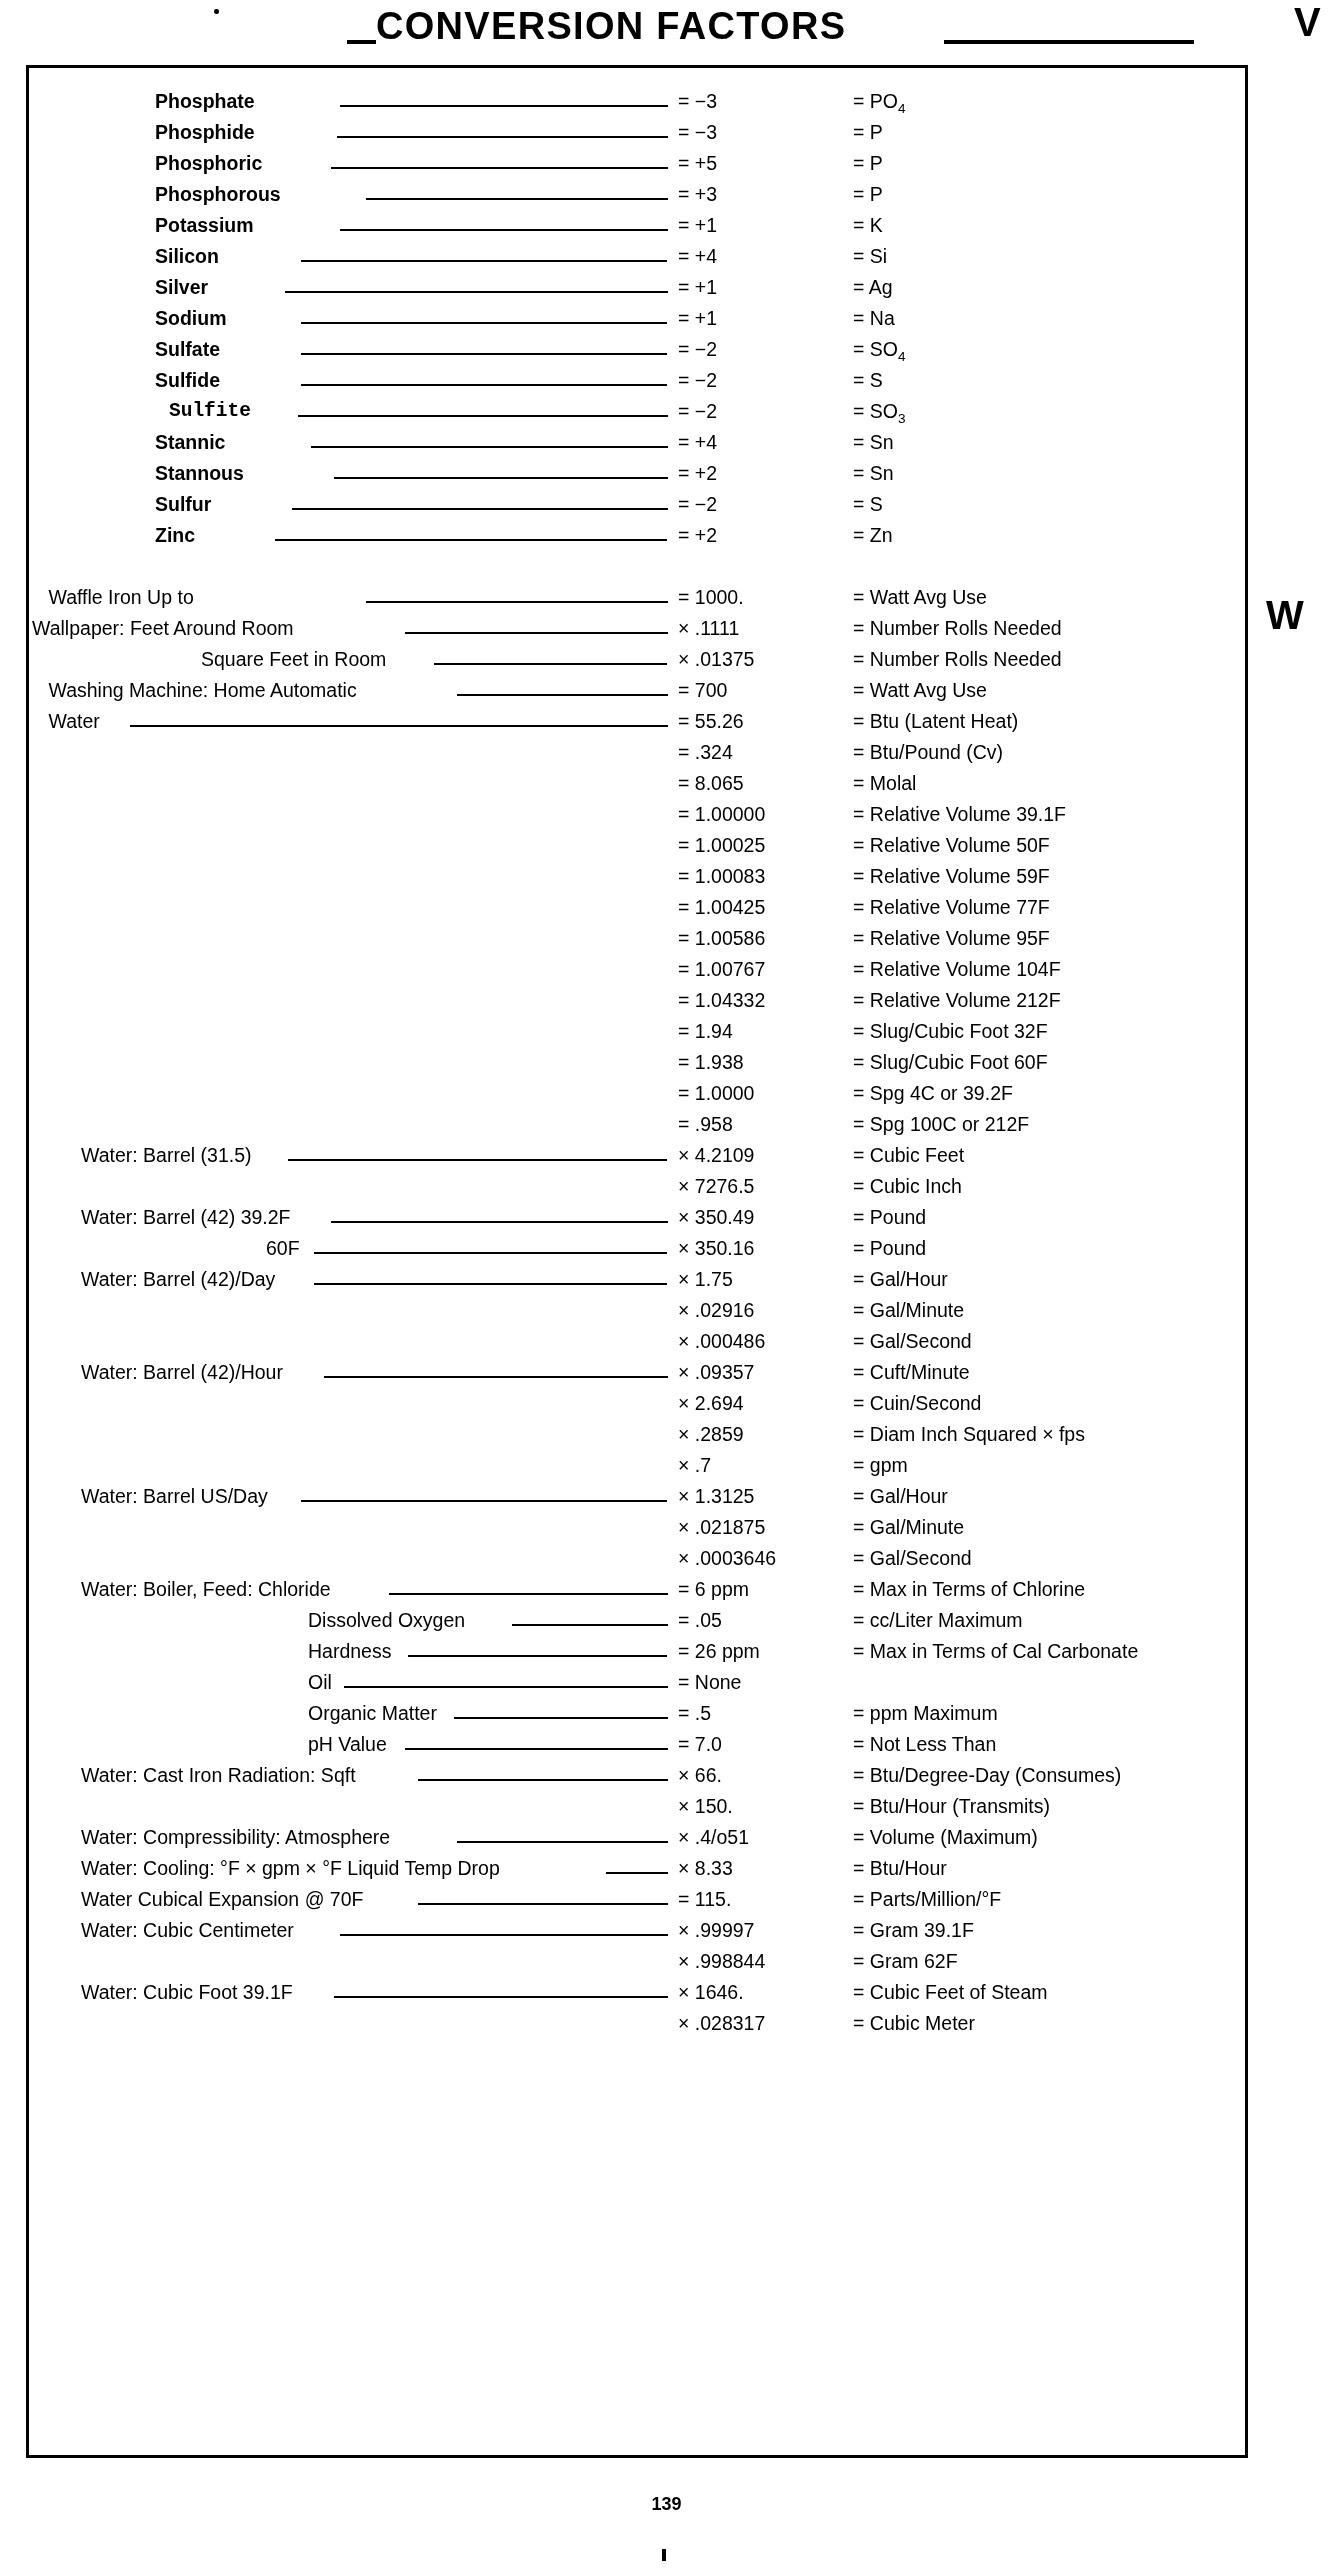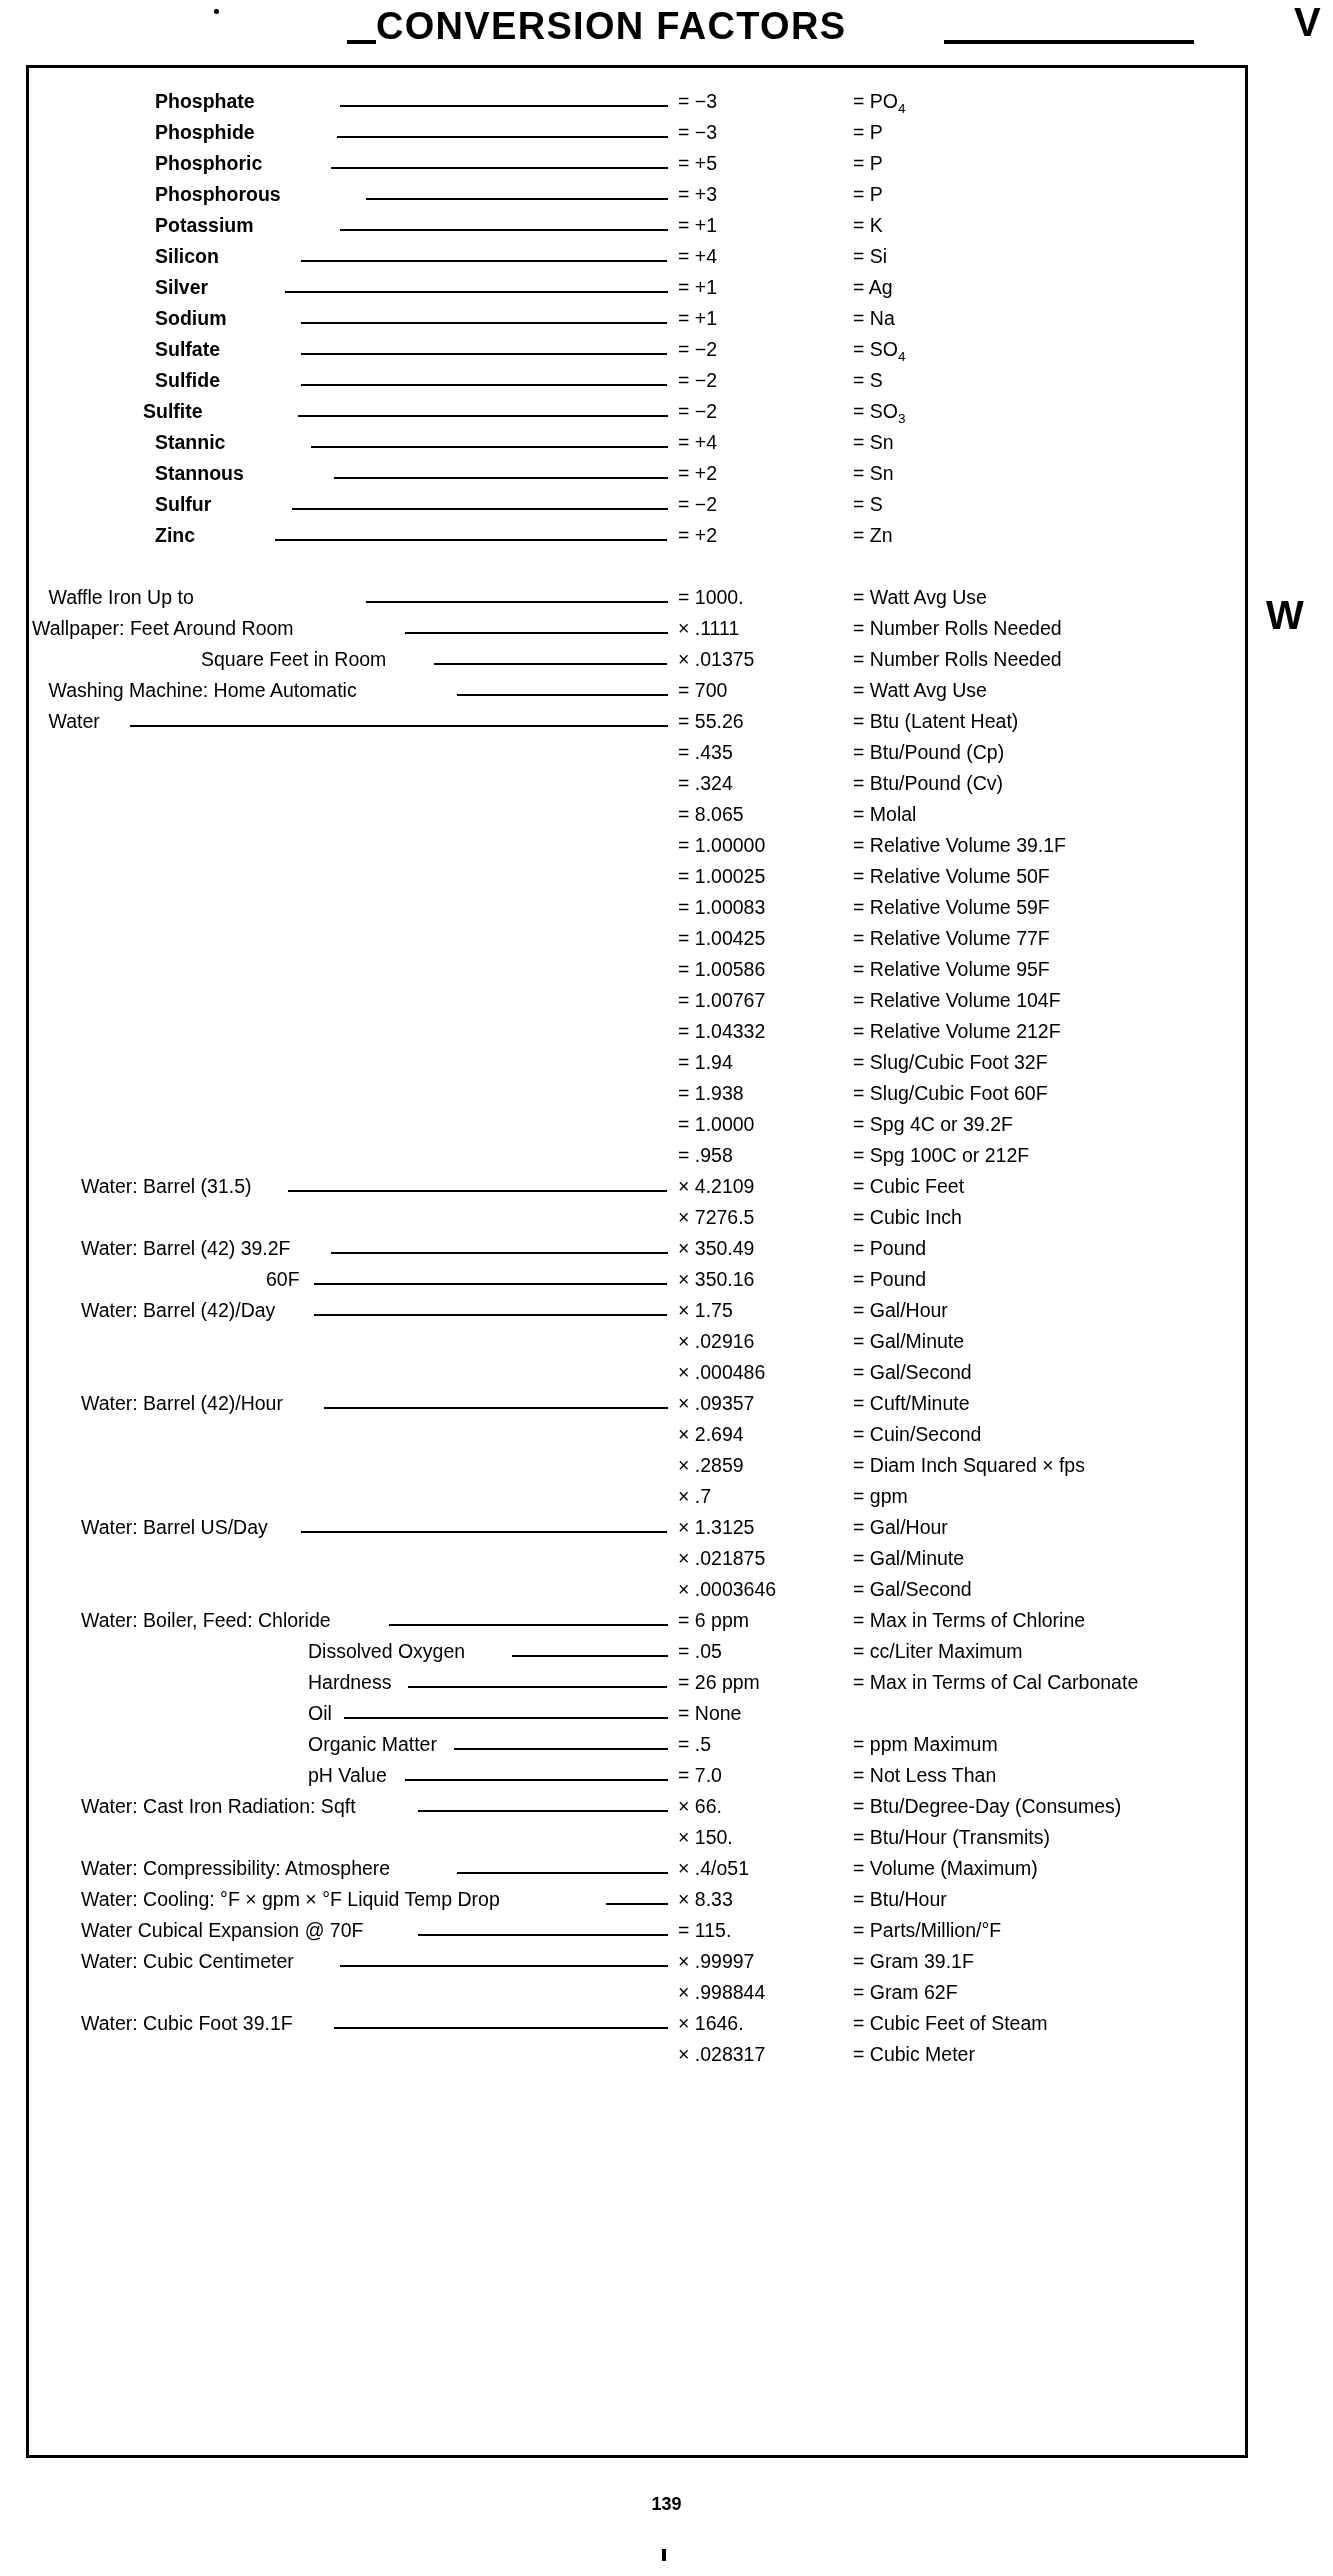--- a/index.html
+++ b/index.html
@@ -237,21 +237,21 @@
             <div class="value">= −2</div>
             <div class="result"><span>= SO</span><span class="sub">4</span></div>
           </div>
           <div class="row">
             <div class="label" style="left: 126px;">Sulfide</div>
             <div class="leader" style="left: 272px; width: 366px;"></div>
             <div class="value">= −2</div>
             <div class="result"><span>= S</span></div>
           </div>
           <div class="row">
-            <div class="label" style="left: 114px;">Sulfite</div>
+            <div class="label" style="left: 140px; font-family: Liberation Mono, monospace;">Sulfite</div>
             <div class="leader" style="left: 269px; width: 370px;"></div>
             <div class="value">= −2</div>
             <div class="result"><span>= SO</span><span class="sub">3</span></div>
           </div>
           <div class="row">
             <div class="label" style="left: 126px;">Stannic</div>
             <div class="leader" style="left: 282px; width: 357px;"></div>
             <div class="value">= +4</div>
             <div class="result"><span>= Sn</span></div>
           </div>
@@ -298,24 +298,20 @@
             <div class="value">= 700</div>
             <div class="result"><span>= Watt Avg Use</span></div>
           </div>
           <div class="row">
             <div class="label plain" style="left: 19.5px;">Water</div>
             <div class="leader" style="left: 101px; width: 538px;"></div>
             <div class="value">= 55.26</div>
             <div class="result"><span>= Btu (Latent Heat)</span></div>
           </div>
           <div class="row">
-            <div class="value">= .435</div>
-            <div class="result"><span>= Btu/Pound (Cp)</span></div>
-          </div>
-          <div class="row">
             <div class="value">= .324</div>
             <div class="result"><span>= Btu/Pound (Cv)</span></div>
           </div>
           <div class="row">
             <div class="value">= 8.065</div>
             <div class="result"><span>= Molal</span></div>
           </div>
           <div class="row">
             <div class="value">= 1.00000</div>
             <div class="result"><span>= Relative Volume 39.1F</span></div>

